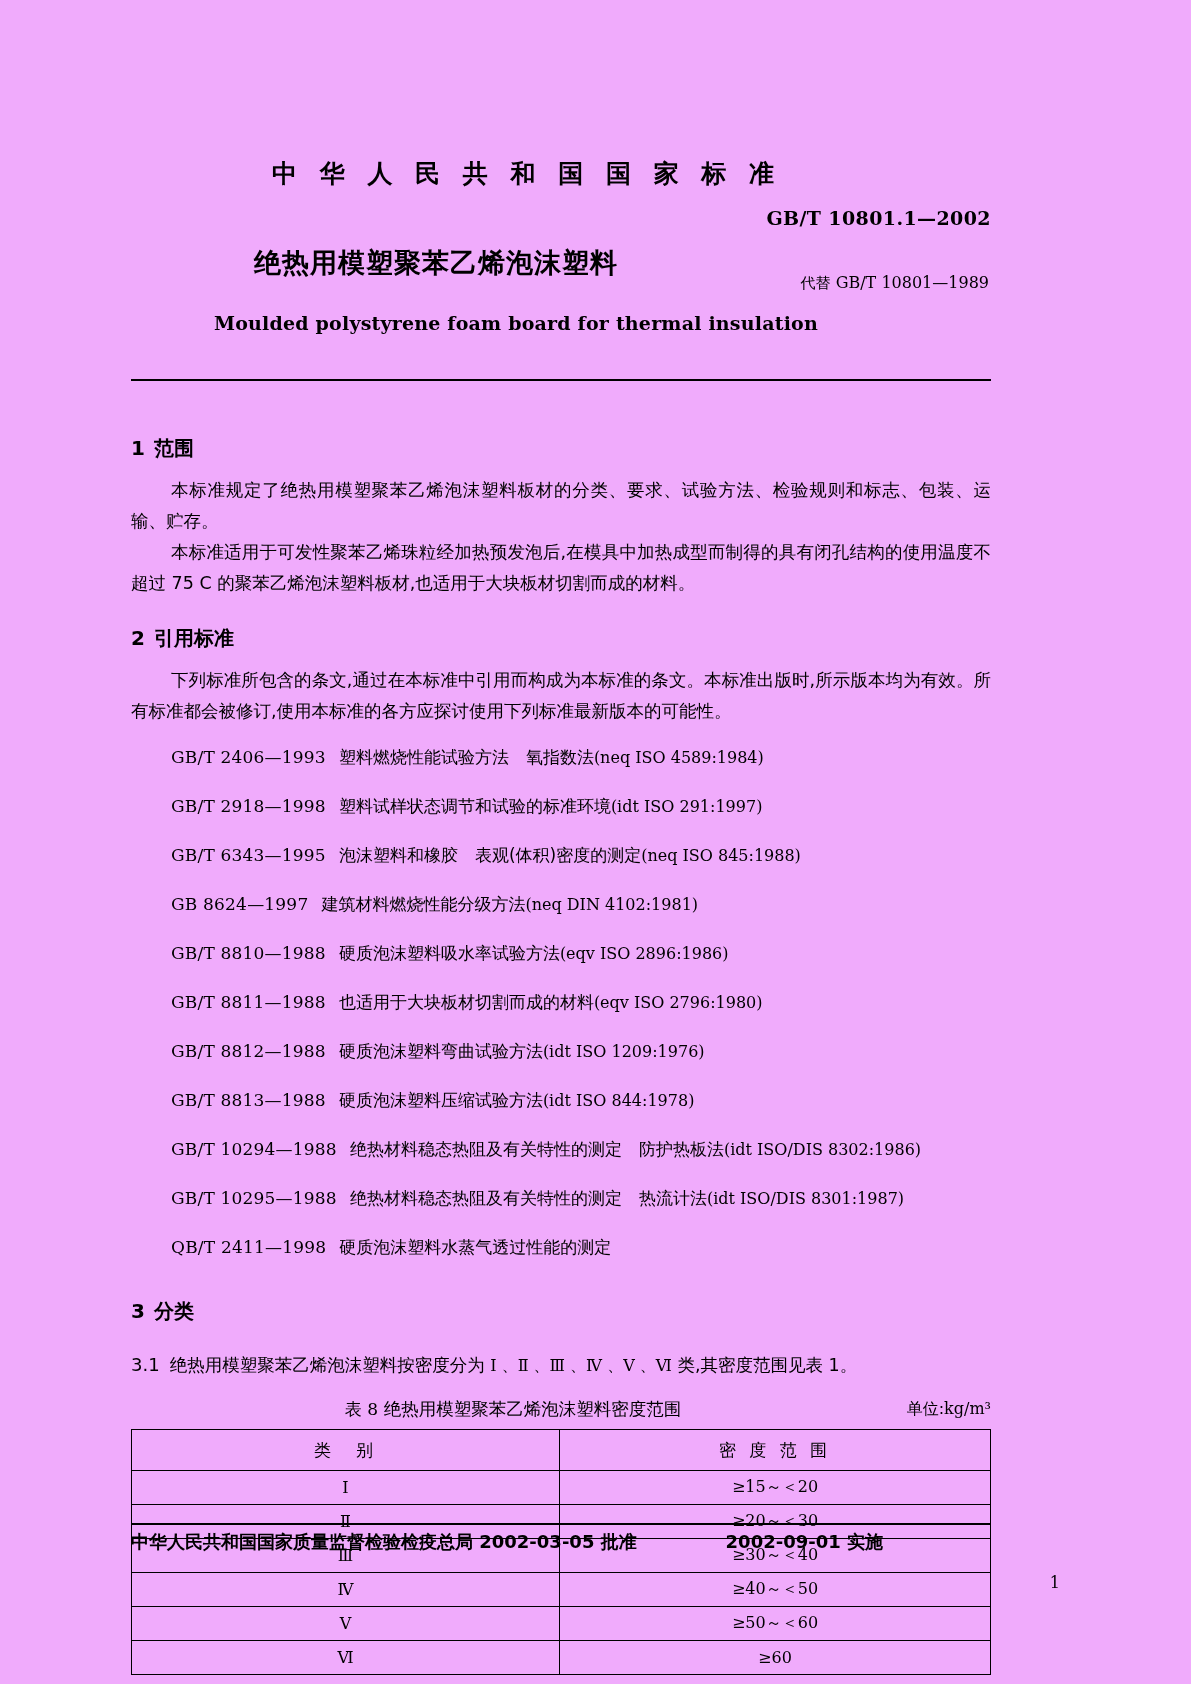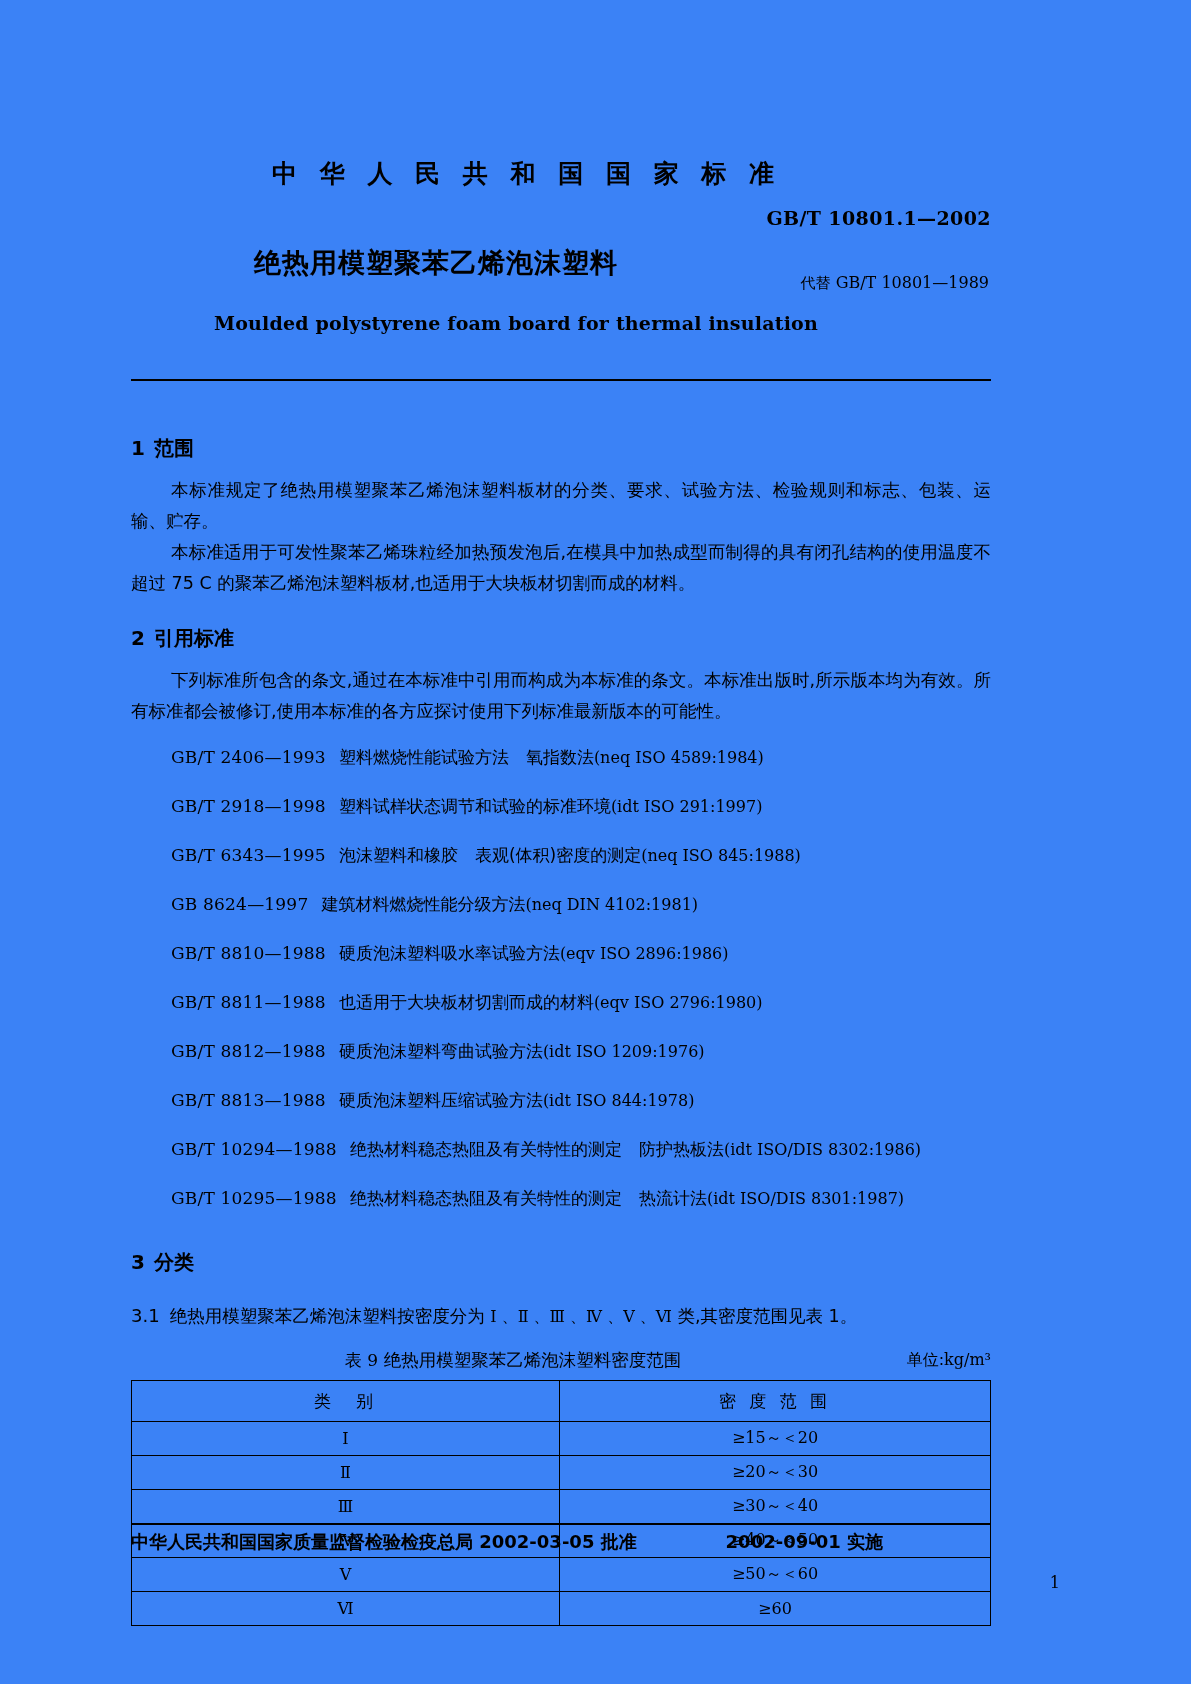--- a/index.html
+++ b/index.html
@@ -9,21 +9,21 @@
   }
   body {
     font-family: "DejaVu Serif", "Liberation Serif", serif;
     color: #000000;
   }
   .page {
     position: relative;
     width: 1191px;
     height: 1684px;
     margin: 0 auto;
-    background: #3b82f6;
+    background: #f0abfc;
     box-sizing: border-box;
     overflow: hidden;
   }
 
   
   .masthead {
     position: absolute;
     left: 131px;
     top: 160px;
     width: 860px;
@@ -271,33 +271,34 @@
       <li><span class="code">GB/T 2406—1993</span><span class="name">塑料燃烧性能试验方法　氧指数法</span><span class="iso">(neq ISO 4589:1984)</span></li>
       <li><span class="code">GB/T 2918—1998</span><span class="name">塑料试样状态调节和试验的标准环境</span><span class="iso">(idt ISO 291:1997)</span></li>
       <li><span class="code">GB/T 6343—1995</span><span class="name">泡沫塑料和橡胶　表观(体积)密度的测定</span><span class="iso">(neq ISO 845:1988)</span></li>
       <li><span class="code">GB 8624—1997</span><span class="name">建筑材料燃烧性能分级方法</span><span class="iso">(neq DIN 4102:1981)</span></li>
       <li><span class="code">GB/T 8810—1988</span><span class="name">硬质泡沫塑料吸水率试验方法</span><span class="iso">(eqv ISO 2896:1986)</span></li>
       <li><span class="code">GB/T 8811—1988</span><span class="name">也适用于大块板材切割而成的材料</span><span class="iso">(eqv ISO 2796:1980)</span></li>
       <li><span class="code">GB/T 8812—1988</span><span class="name">硬质泡沫塑料弯曲试验方法</span><span class="iso">(idt ISO 1209:1976)</span></li>
       <li><span class="code">GB/T 8813—1988</span><span class="name">硬质泡沫塑料压缩试验方法</span><span class="iso">(idt ISO 844:1978)</span></li>
       <li><span class="code">GB/T 10294—1988</span><span class="name">绝热材料稳态热阻及有关特性的测定　防护热板法</span><span class="iso">(idt ISO/DIS 8302:1986)</span></li>
       <li><span class="code">GB/T 10295—1988</span><span class="name">绝热材料稳态热阻及有关特性的测定　热流计法</span><span class="iso">(idt ISO/DIS 8301:1987)</span></li>
+      <li><span class="code">QB/T 2411—1998</span><span class="name">硬质泡沫塑料水蒸气透过性能的测定</span><span class="iso"></span></li>
     </ul>
 
     <div class="gap-sec"></div>
 
     <div class="sec-head">
       <span class="num">3</span><span>分类</span>
     </div>
     <div class="gap-small"></div>
     <p class="clause"><span class="cnum rn">3.1</span><span>绝热用模塑聚苯乙烯泡沫塑料按密度分为 </span><span class="rn">Ⅰ 、Ⅱ 、Ⅲ 、Ⅳ 、Ⅴ 、Ⅵ</span><span> 类,其密度范围见表 1。</span></p>
 
     <div class="table-cap-row">
       <div class="table-cap">
-        <span class="tnum">表 9</span>
+        <span class="tnum">表 8</span>
         <span>绝热用模塑聚苯乙烯泡沫塑料密度范围</span>
       </div>
       <div class="table-unit">
         <span>单位:</span><span class="u">kg/m³</span>
       </div>
     </div>
 
     <table class="t1">
       <tbody>
         <tr class="hdr">

